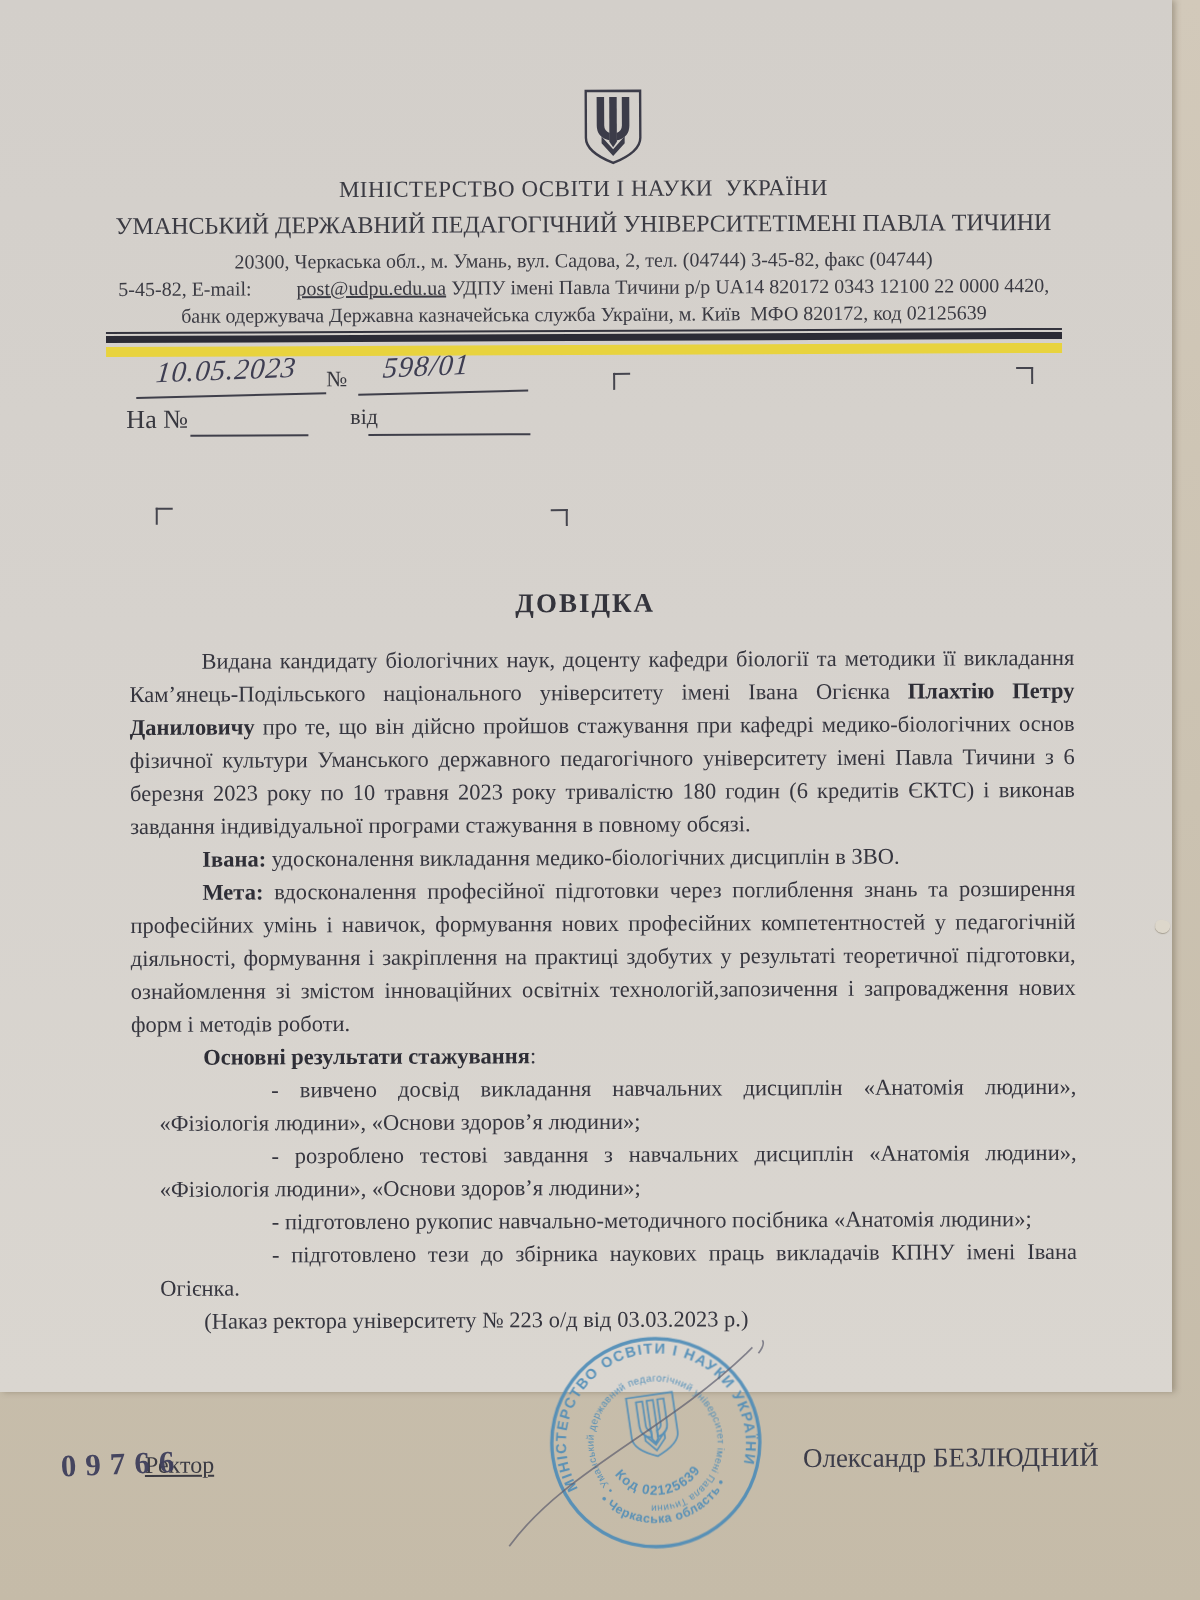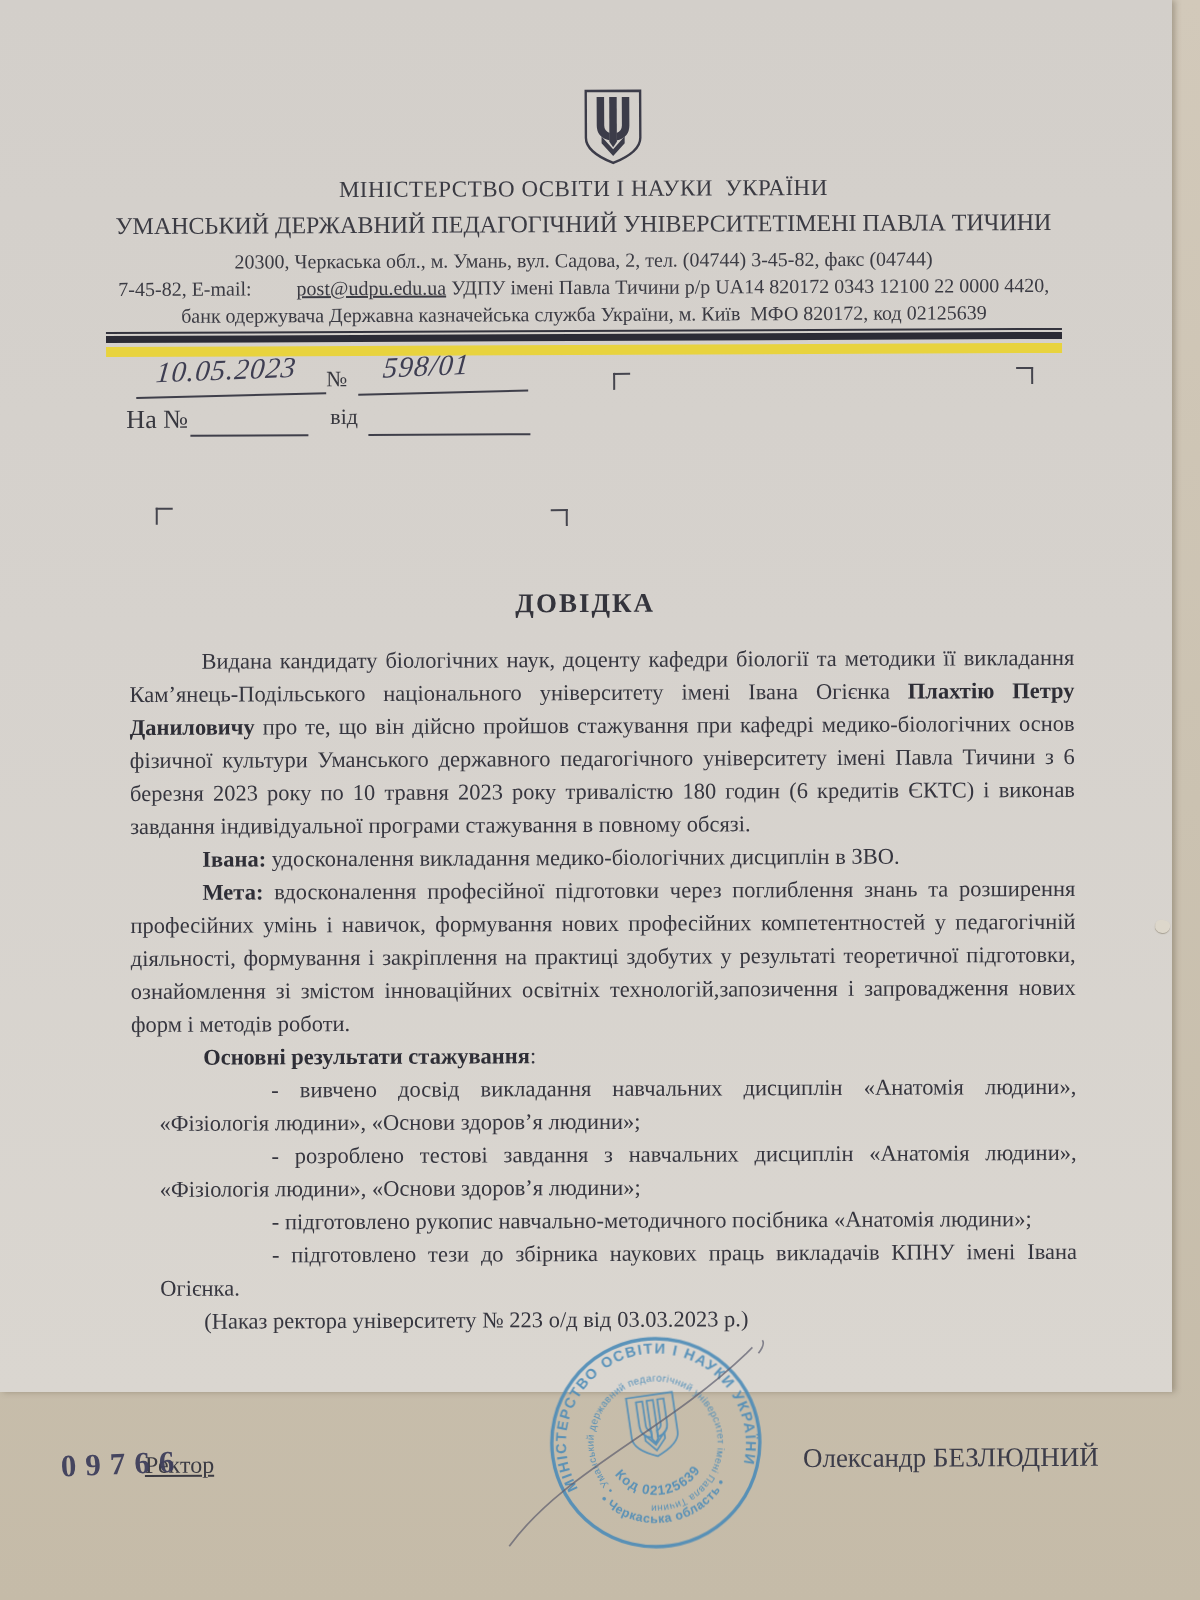--- a/index.html
+++ b/index.html
@@ -34,21 +34,21 @@
   
   .hand{font-style:italic;color:#3e3e52;transform:skewX(-8deg);display:inline-block;letter-spacing:1px;}
   .ref-date{position:absolute;left:158px;top:352px;font-size:29px;transform:rotate(-2deg) skewX(-8deg);}
   .ref-no-sign{position:absolute;left:328px;top:365px;font-size:22px;}
   .ref-number{position:absolute;left:385px;top:349px;font-size:29px;transform:rotate(-2.5deg) skewX(-8deg);}
   .uline{position:absolute;height:0;border-bottom:2.5px solid #3f3f4a;}
   .ul-a{left:138px;top:393px;width:190px;transform:rotate(-1.2deg);}
   .ul-b{left:360px;top:391px;width:170px;transform:rotate(-1.2deg);}
   .ref-na{position:absolute;left:128px;top:403px;font-size:26px;}
   .ul-c{left:192px;top:433px;width:118px;}
-  .ref-vid{position:absolute;left:332px;top:403px;font-size:22px;}
+  .ref-vid{position:absolute;left:352px;top:403px;font-size:22px;}
   .ul-d{left:370px;top:433px;width:162px;}
   
   .cmark{position:absolute;width:15px;height:15px;border-top:2.5px solid #45454e;}
   .cmark-l{border-left:2.5px solid #45454e;}
   .cmark-r{border-right:2.5px solid #45454e;}
   .cm-a-left{left:615px;top:373px;}
   .cm-a-right{left:1018px;top:369px;}
   .cm-b-left{left:157px;top:506px;}
   .cm-b-right{left:552px;top:509px;}
   
@@ -91,21 +91,21 @@
           <path d="M74,16 H63 V58 Q63,66 55,69 V80 Q74,76 74,58 Z"></path>
           <path d="M44.5,16 H55.5 V82 L50,90 L44.5,82 Z"></path>
           <path d="M33,74 L50,93 L67,74 V84 L50,103 L33,84 Z"></path>
         </g>
       </svg>
     </div>
 
     <div class="hdr hdr-ministry">МІНІСТЕРСТВО ОСВІТИ І НАУКИ  УКРАЇНИ</div>
     <div class="hdr hdr-university">УМАНСЬКИЙ ДЕРЖАВНИЙ ПЕДАГОГІЧНИЙ УНІВЕРСИТЕТІМЕНІ ПАВЛА ТИЧИНИ</div>
     <div class="hdr hdr-addr">20300, Черкаська обл., м. Умань, вул. Садова, 2, тел. (04744) 3-45-82, факс (04744)</div>
-    <div class="hdr hdr-contact"><span>7-45-82, E-mail: </span><span class="u">post@udpu.edu.ua</span><span> УДПУ імені Павла Тичини р/р UA14 820172 0343 12100 22 0000 4420,</span></div>
+    <div class="hdr hdr-contact"><span>5-45-82, E-mail: </span><span class="u">post@udpu.edu.ua</span><span> УДПУ імені Павла Тичини р/р UA14 820172 0343 12100 22 0000 4420,</span></div>
     <div class="hdr hdr-bank">банк одержувача Державна казначейська служба України, м. Київ  МФО 820172, код 02125639</div>
 
     <div class="bars">
       <div class="bar-thin"></div>
       <div class="bar-dark"></div>
       <div class="bar-yellow"></div>
     </div>
 
     <div class="ref-date hand">10.05.2023</div>
     <div class="ref-no-sign">№</div>

